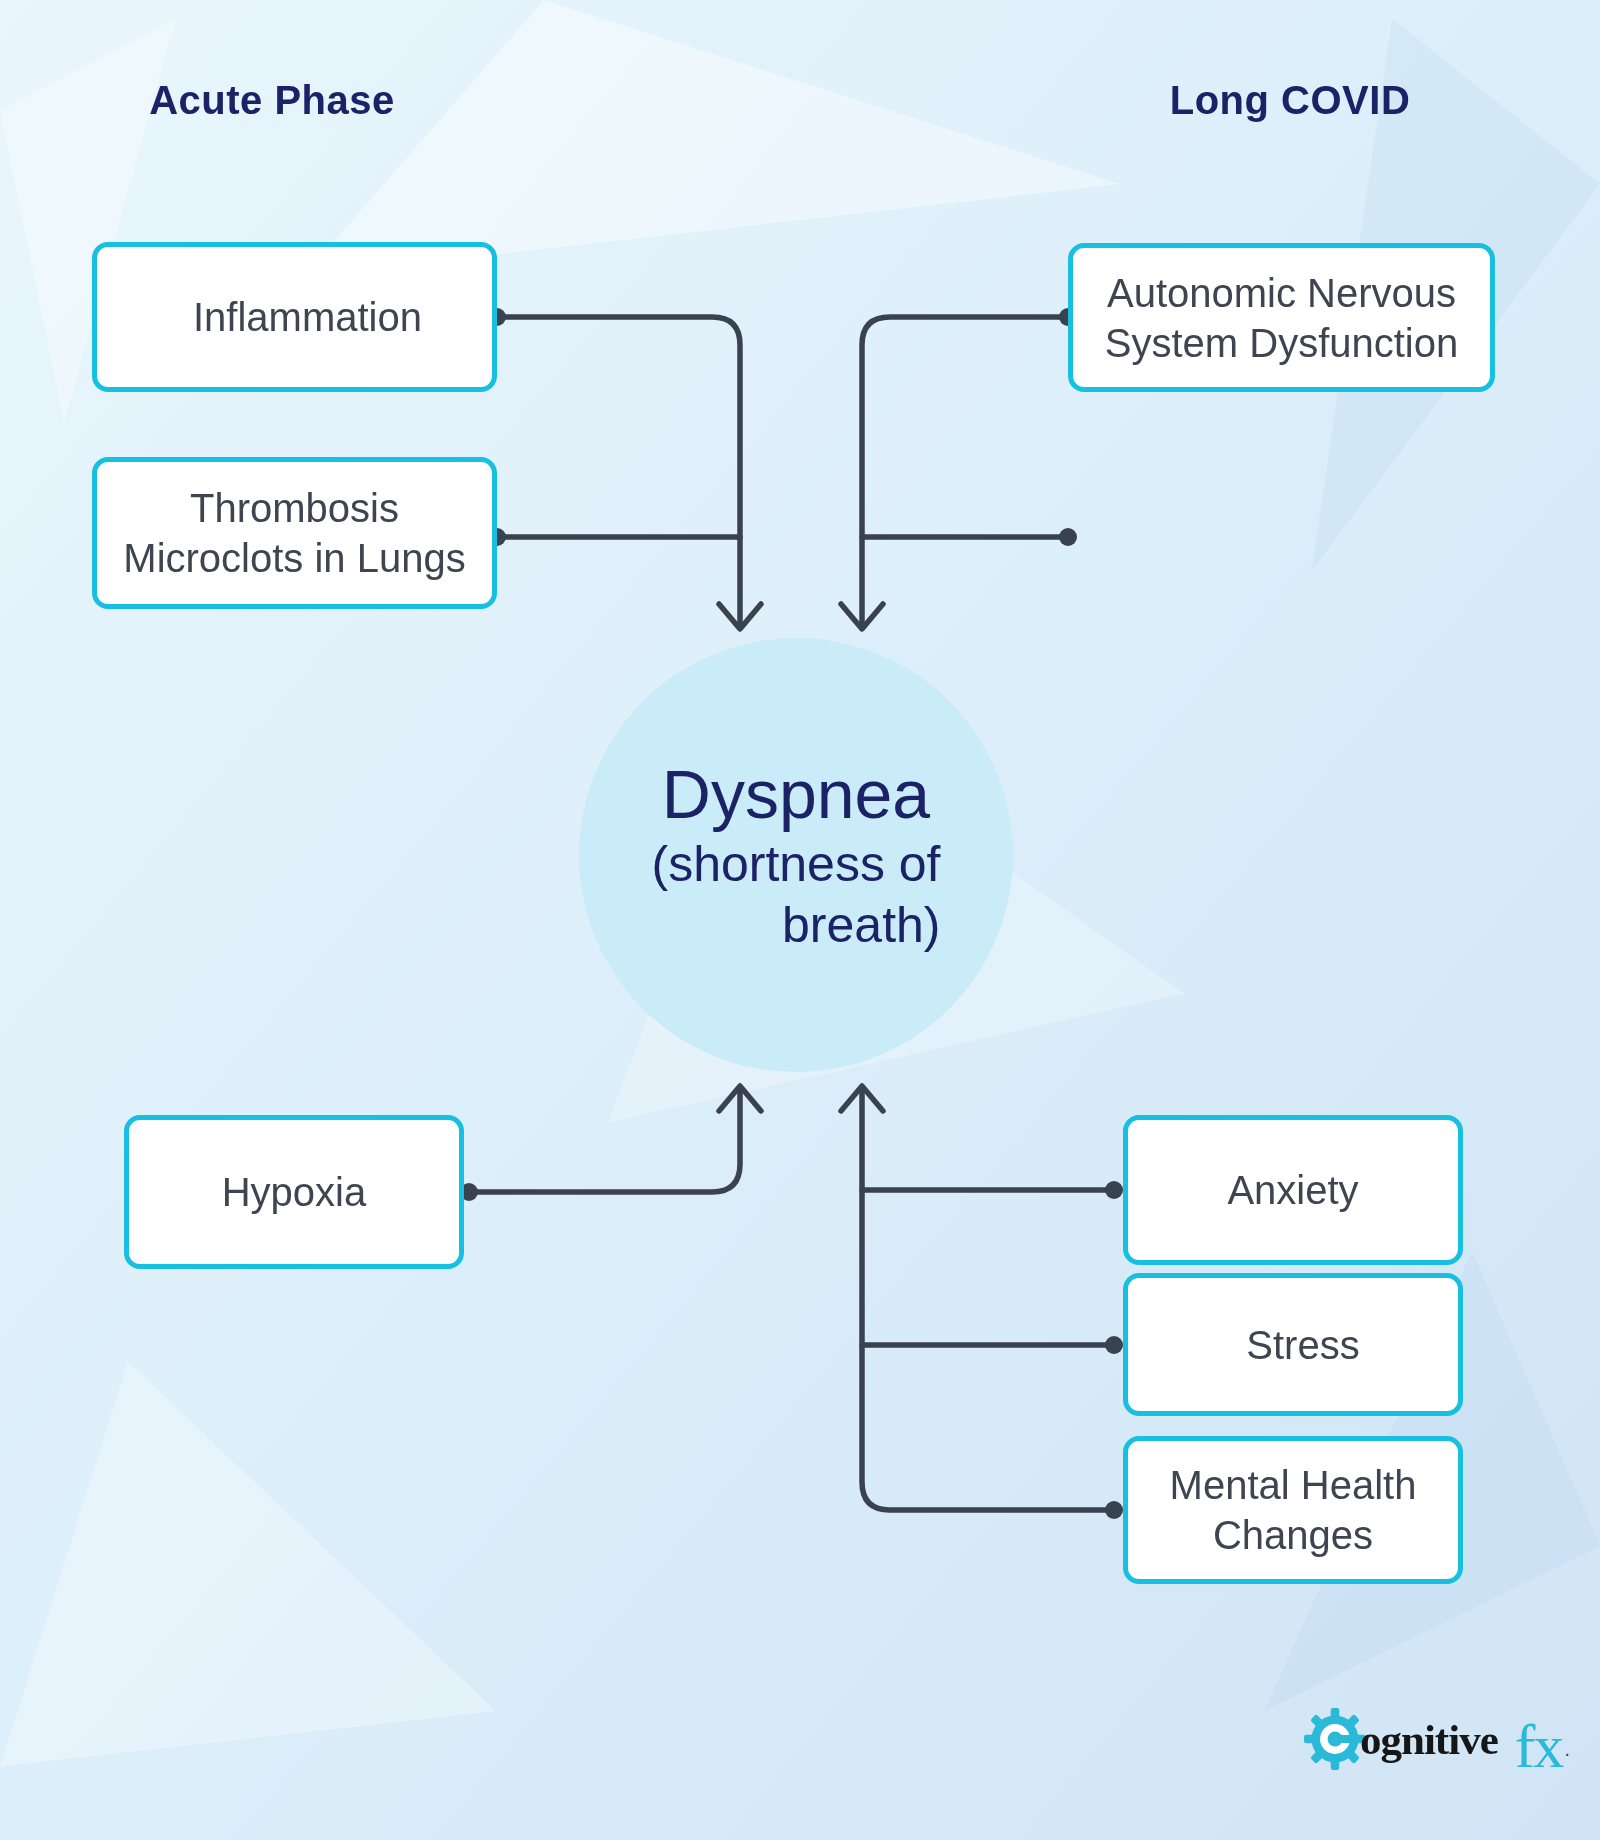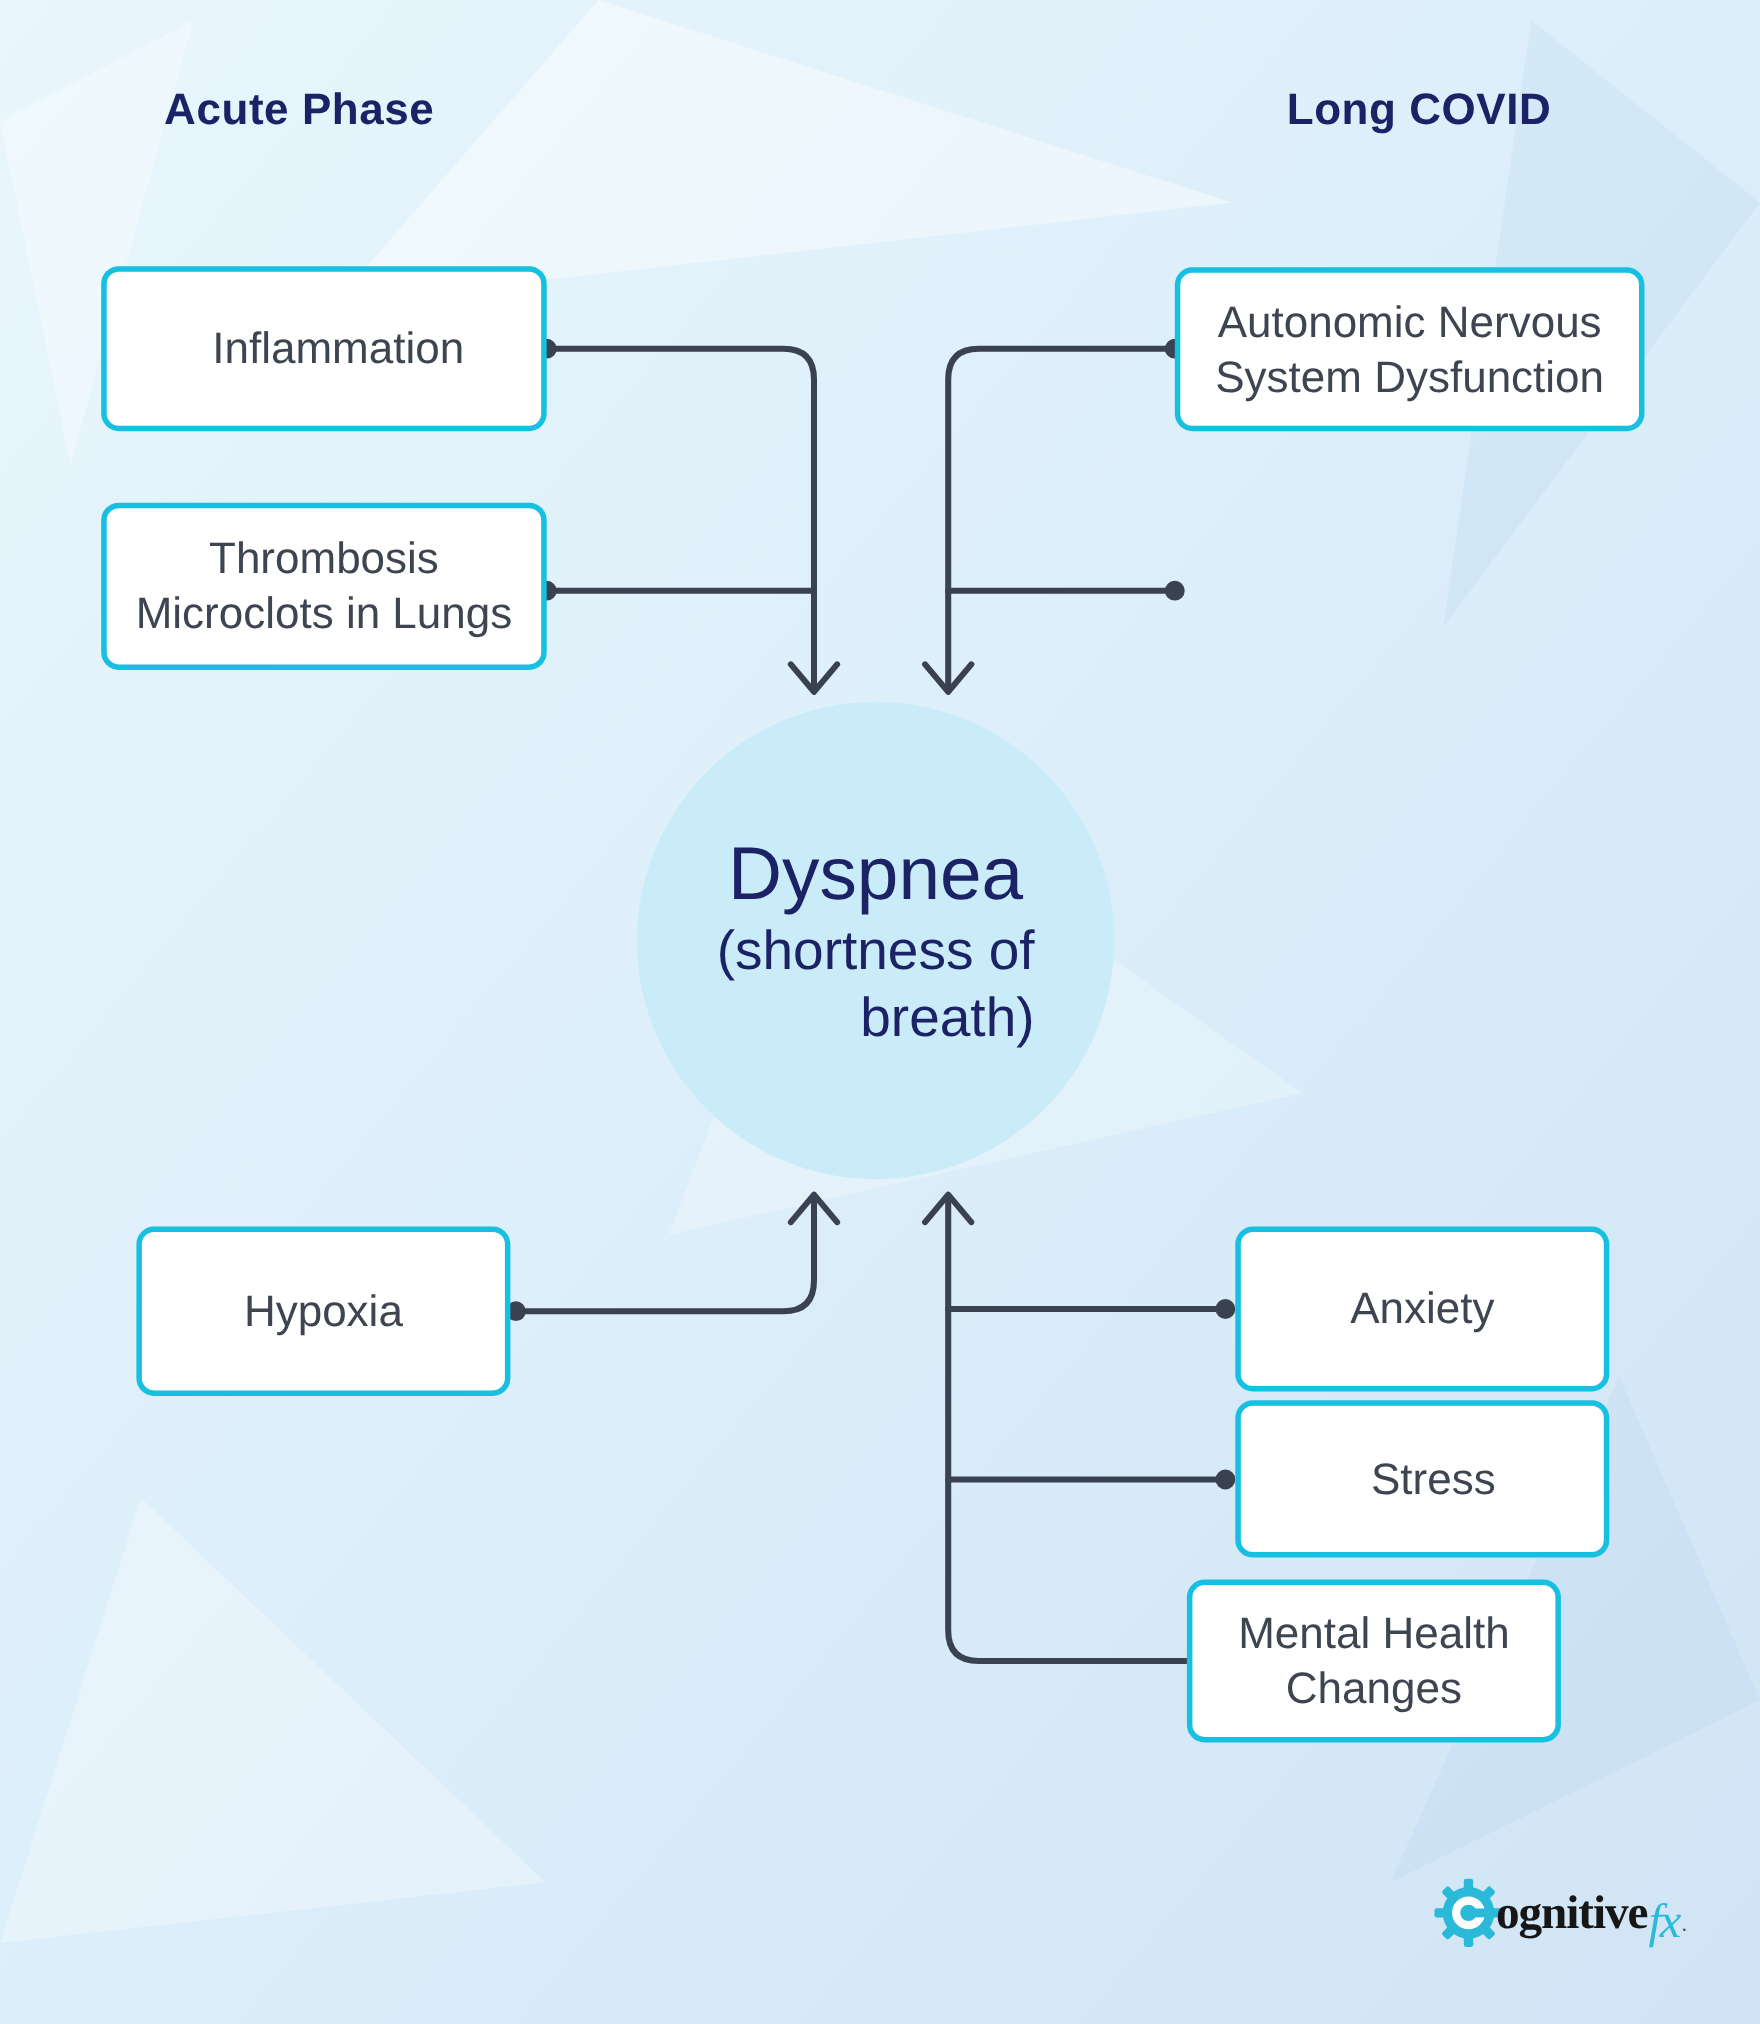--- a/index.html
+++ b/index.html
@@ -53,21 +53,21 @@
     white-space:pre-line;
     padding:8px 16px;
   }
   .node-inflammation{left:92px;top:242px;width:405px;height:150px;padding-left:42px;}
   .node-thrombosis{left:92px;top:457px;width:405px;height:152px;}
   .node-autonomic{left:1068px;top:243px;width:427px;height:149px;}
   .node-neurovascular{left:1068px;top:457px;width:427px;height:152px;}
   .node-hypoxia{left:124px;top:1115px;width:340px;height:154px;}
   .node-anxiety{left:1123px;top:1115px;width:340px;height:150px;}
   .node-stress{left:1123px;top:1273px;width:340px;height:143px;padding-left:36px;}
-  .node-mental{left:1079px;top:1436px;width:340px;height:148px;}
+  .node-mental{left:1123px;top:1436px;width:340px;height:148px;}
 
   .hub{
     position:absolute;
     left:579px;top:638px;width:434px;height:434px;
     border-radius:50%;
     background:var(--circle-fill);
     display:flex;flex-direction:column;align-items:center;justify-content:center;
     text-align:center;color:var(--navy);
   }
   .hub-title{font-size:68px;font-weight:normal;line-height:1.18;}
@@ -85,24 +85,23 @@
   .logo-word{
     font-family:"Liberation Serif", serif;
     font-weight:bold;
     font-size:43px;
     color:var(--logo-text);
     letter-spacing:-1px;
     margin-left:-7px;
   }
   .logo-fx{
     font-family:"Liberation Serif", serif;
-    font-style:italic;
-    font-size:44px;
+    font-size:62px;
     color:var(--logo-cyan);
-    margin-left:1px;
+    margin-left:17px;
     position:relative;top:7px;
     letter-spacing:-2px;
   }
   .logo-mark{
     font-size:20px;color:#444;
     align-self:flex-end;
     position:relative;top:-14px;left:2px;
   }
 </style>
 </head>

